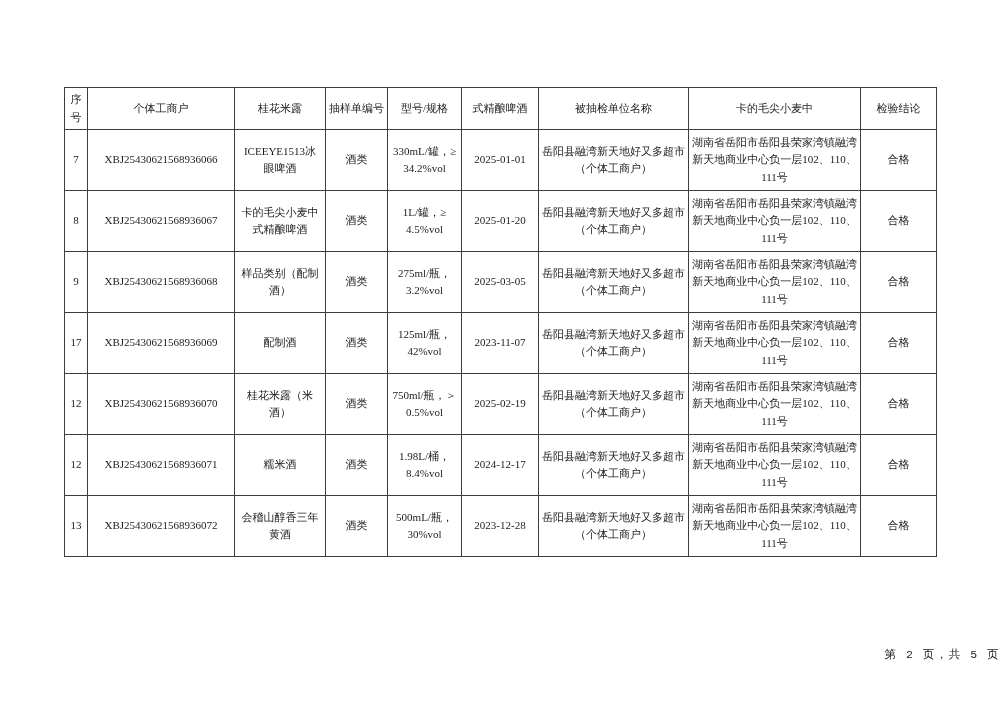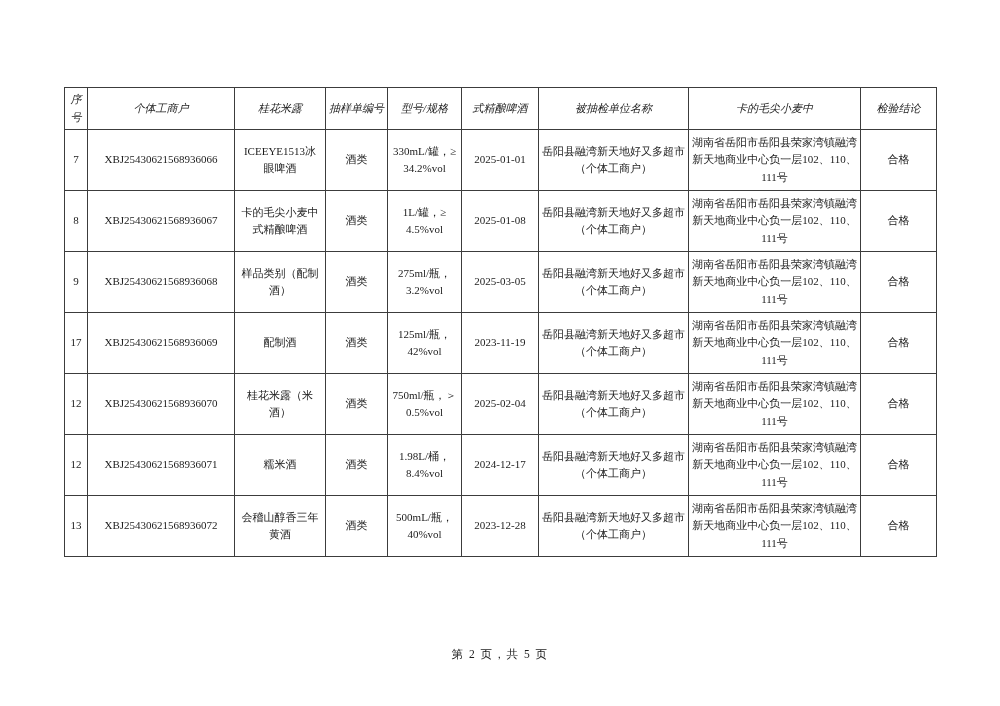--- a/index.html
+++ b/index.html
@@ -36,34 +36,34 @@
     font-weight: normal;
     font-size: 11px;
     line-height: 1.55;
     padding: 2px 3px;
     white-space: pre-line;
     overflow: hidden;
     word-break: break-all;
   }
   .sample-table thead tr {
     height: 42px;
-    font-style: italic;
   }
   .sample-table tbody tr {
     height: 61px;
   }
   .footer {
     position: absolute;
     left: 0;
     top: 647px;
     width: 100%;
-    text-align: center;
+    text-align: right;
     font-size: 11.5px;
     letter-spacing: 1.5px;
     color: #1c1c1c;
+    font-family: Liberation Mono, monospace;
   }
 </style>
 </head>
 <body>
 
 <div class="page">
 
   <table class="sample-table">
     <colgroup>
       <col style="width:23px">
@@ -107,21 +107,21 @@
           <td>合格</td>
         </tr>
         <tr>
           <td>8</td>
           <td>XBJ25430621568936067</td>
           <td>卡的毛尖小麦中
 式精酿啤酒</td>
           <td>酒类</td>
           <td>1L/罐，≥
 4.5%vol</td>
-          <td>2025-01-08</td>
+          <td>2025-01-20</td>
           <td>岳阳县融湾新天地好又多超市
 （个体工商户）</td>
           <td>湖南省岳阳市岳阳县荣家湾镇融湾
 新天地商业中心负一层102、110、
 111号</td>
           <td>合格</td>
         </tr>
         <tr>
           <td>9</td>
           <td>XBJ25430621568936068</td>
@@ -138,37 +138,37 @@
 111号</td>
           <td>合格</td>
         </tr>
         <tr>
           <td>17</td>
           <td>XBJ25430621568936069</td>
           <td>配制酒</td>
           <td>酒类</td>
           <td>125ml/瓶，
 42%vol</td>
-          <td>2023-11-19</td>
+          <td>2023-11-07</td>
           <td>岳阳县融湾新天地好又多超市
 （个体工商户）</td>
           <td>湖南省岳阳市岳阳县荣家湾镇融湾
 新天地商业中心负一层102、110、
 111号</td>
           <td>合格</td>
         </tr>
         <tr>
           <td>12</td>
           <td>XBJ25430621568936070</td>
           <td>桂花米露（米
 酒）</td>
           <td>酒类</td>
           <td>750ml/瓶，＞
 0.5%vol</td>
-          <td>2025-02-04</td>
+          <td>2025-02-19</td>
           <td>岳阳县融湾新天地好又多超市
 （个体工商户）</td>
           <td>湖南省岳阳市岳阳县荣家湾镇融湾
 新天地商业中心负一层102、110、
 111号</td>
           <td>合格</td>
         </tr>
         <tr>
           <td>12</td>
           <td>XBJ25430621568936071</td>
@@ -184,21 +184,21 @@
 111号</td>
           <td>合格</td>
         </tr>
         <tr>
           <td>13</td>
           <td>XBJ25430621568936072</td>
           <td>会稽山醇香三年
 黄酒</td>
           <td>酒类</td>
           <td>500mL/瓶，
-40%vol</td>
+30%vol</td>
           <td>2023-12-28</td>
           <td>岳阳县融湾新天地好又多超市
 （个体工商户）</td>
           <td>湖南省岳阳市岳阳县荣家湾镇融湾
 新天地商业中心负一层102、110、
 111号</td>
           <td>合格</td>
         </tr>
       </tbody>
   </table>

